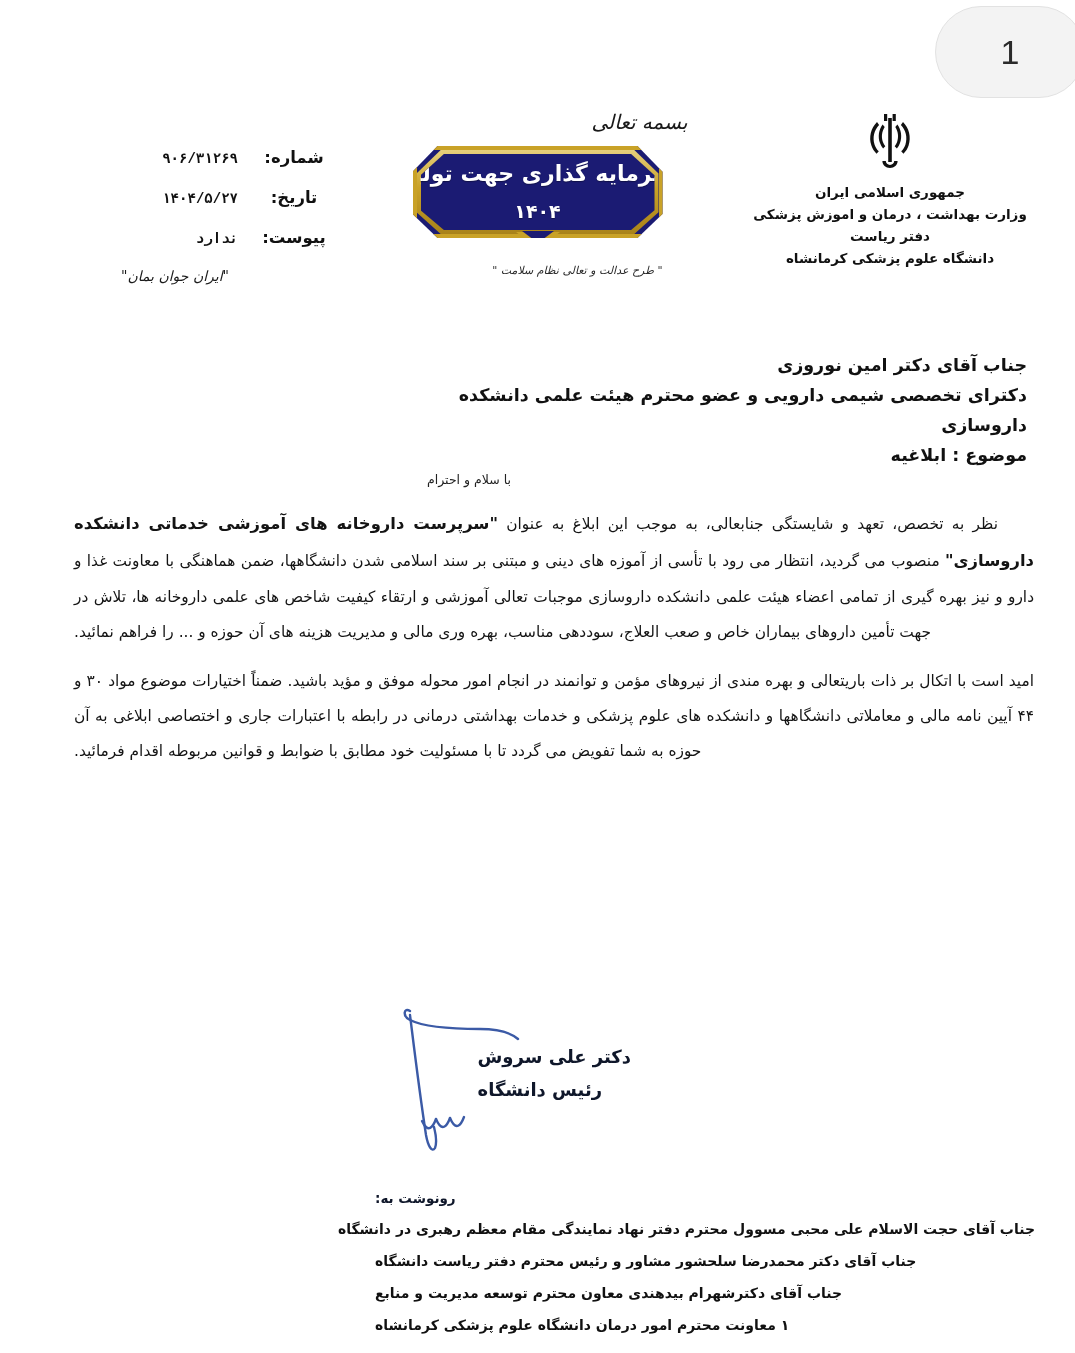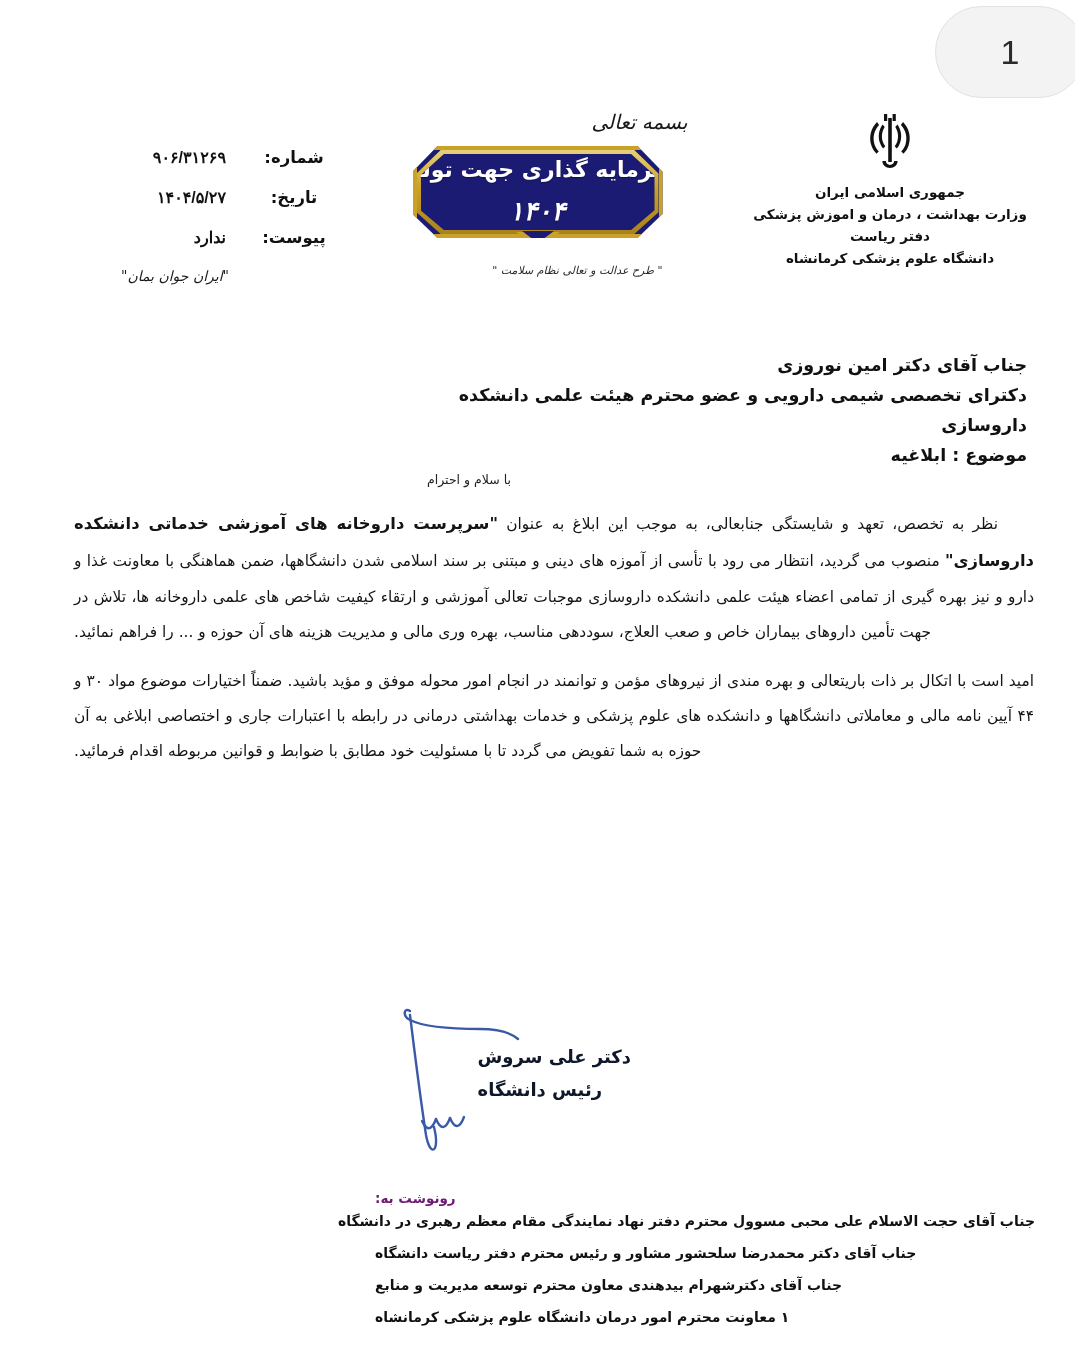--- a/index.html
+++ b/index.html
@@ -123,26 +123,25 @@
   .badge-title {
     color: #ffffff;
     font-size: 22px;
     font-weight: bold;
     line-height: 1.12;
     white-space: nowrap;
     text-shadow: 0 1px 1px rgba(0,0,0,.35);
   }
   .badge-year {
     color: #ffffff;
-    font-size: 26px;
+    font-size: 19px;
     font-weight: bold;
     line-height: 1.1;
     margin-top: 14px;
     text-shadow: 0 1px 1px rgba(0,0,0,.35);
-    font-style: italic;
   }
   .badge-tail {
     position: absolute;
     bottom: -15px;
     left: 50%;
     transform: translateX(-50%);
     width: 0; height: 0;
     border-left: 22px solid transparent;
     border-right: 22px solid transparent;
     border-top: 17px solid #c9a227;
@@ -183,25 +182,25 @@
     direction: rtl;
   }
   .meta-label {
     font-size: 16.5px;
     font-weight: bold;
     color: #111;
     width: 72px;
     text-align: center;
   }
   .meta-value {
-    font-size: 16px;
+    font-size: 14px;
     font-weight: bold;
     color: #111;
-    margin-right: 32px;
-    font-family: Liberation Sans, sans-serif;
+    margin-right: 20px;
+    font-family: Liberation Mono, monospace;
   }
   .meta-value.plain { font-weight: bold; }
   .slogan {
     margin-top: 12px;
     text-align: center;
     font-family: "DejaVu Serif", "Liberation Serif", serif;
     font-size: 14px;
     font-style: italic;
     color: #1a1a1a;
     padding-right: 40px;
@@ -287,22 +286,22 @@
     position: absolute;
     top: 1190px;
     right: 40px;
     width: 660px;
     direction: rtl;
     text-align: left;
   }
   .cc-title {
     font-size: 13.5px;
     font-weight: bold;
-    color: #701a75;
-    margin-bottom: 0;
+    color: #0f172a;
+    margin-bottom: 8px;
     text-align: left;
   }
   .cc-item {
     font-size: 14px;
     font-weight: bold;
     color: #111;
     line-height: 2.28;
     text-align: left;
     white-space: nowrap;
   }

